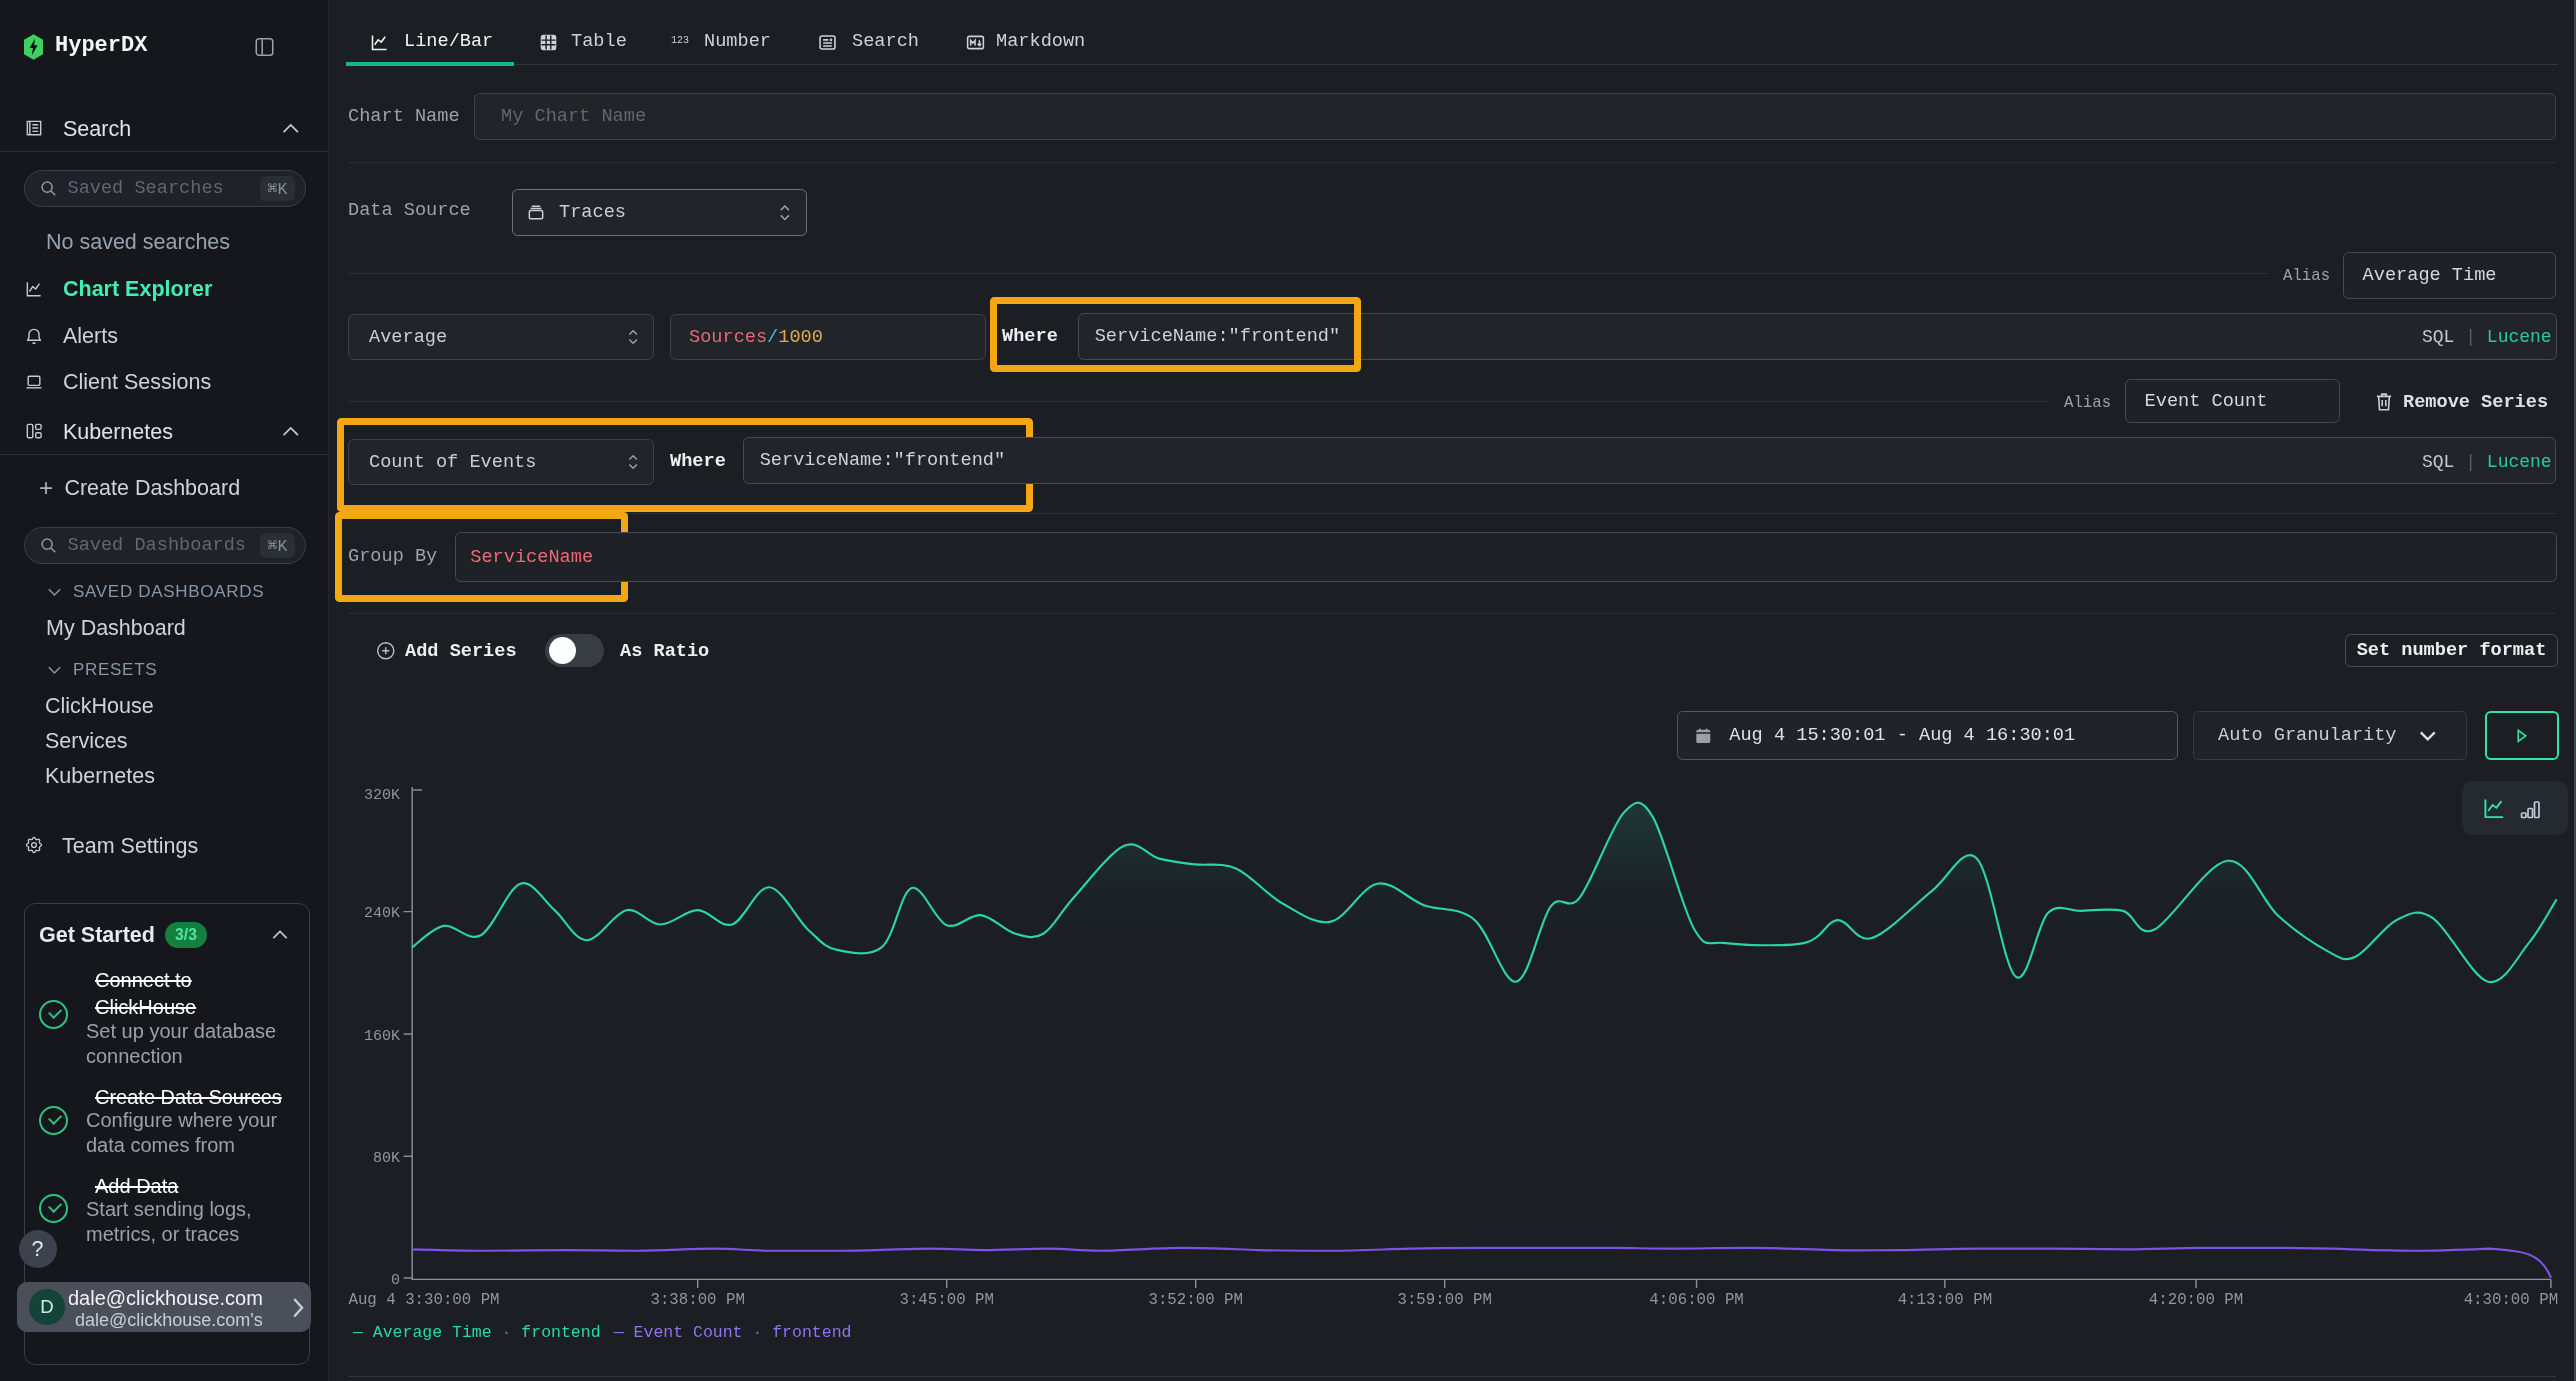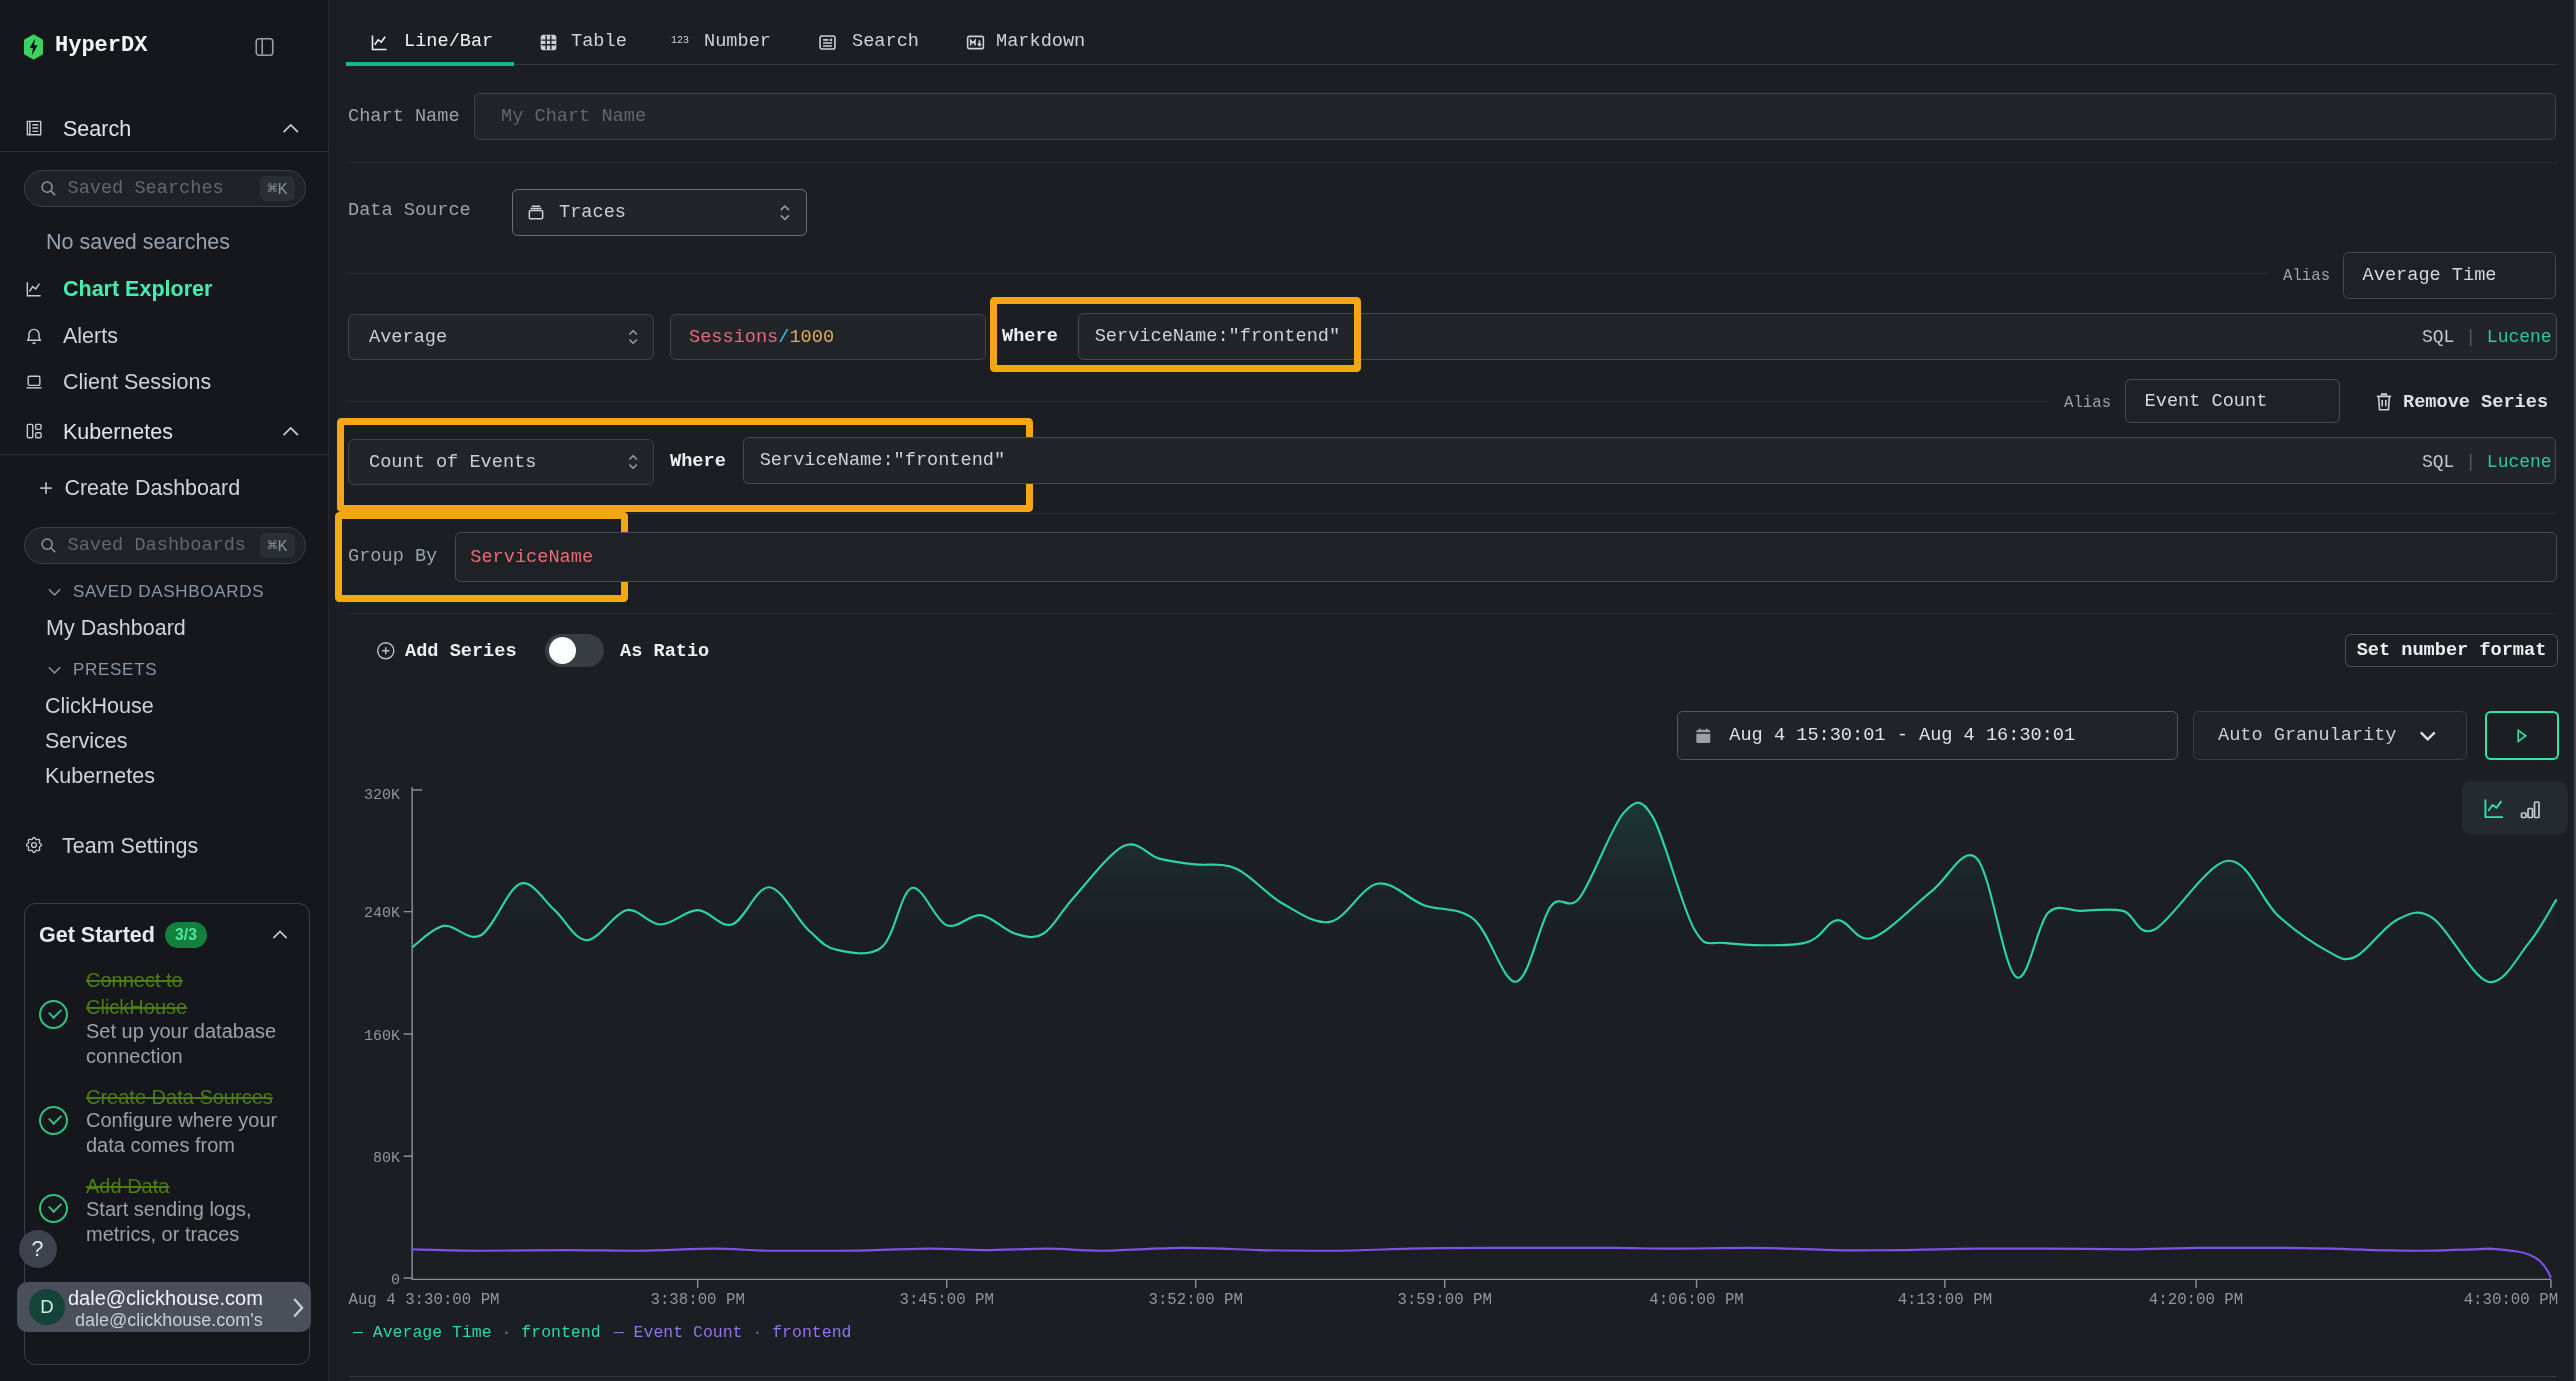--- a/index.html
+++ b/index.html
@@ -22,21 +22,21 @@
   .input, .select { position:absolute; background:#212429; border:1.4px solid #3e434b; border-radius:5.7px; display:flex; align-items:center; }
   .ghostinput { position:absolute; background:#1e2126; border:1.4px solid #464b53; border-radius:5.7px; display:flex; align-items:center; }
   .updown { margin-left:auto; margin-right:13px; }
   .hl { position:absolute; border:7.2px solid #f3a712; border-radius:4.3px; z-index:3; }
   .white { color:#eceef1; }
   .val { color:#c9cfd6; }
   .sqllucene { position:absolute; font-size:18px; color:#c2c8cf; z-index:4; }
   .sqllucene .bar { color:#565d66; } .sqllucene .luc { color:#2bc9a2; }
   .gs-check { position:absolute; left:39px; width:29px; height:29px; border:2.1px solid #2ec27e; border-radius:50%; }
   .gs-check::after { content:""; position:absolute; left:7.9px; top:6.4px; width:10px; height:5.7px; border-left:2.1px solid #2ec27e; border-bottom:2.1px solid #2ec27e; transform:rotate(-45deg); }
-  .gs-strike { font-family:"Liberation Sans",sans-serif; font-size:20px; color:#4d7c0f; text-decoration:line-through; line-height:27px; }
+  .gs-strike { font-family:"Liberation Sans",sans-serif; font-size:20px; color:#ffffff; text-decoration:line-through; line-height:27px;margin-left:9px; }
   .gs-desc { font-family:"Liberation Sans",sans-serif; font-size:20px; color:#9aa1ab; line-height:25px; }
 </style>
 </head>
 <body>
 <div id="sidebar">
 
   <svg class="abs" style="left:23.6px;top:34px" width="19.3" height="26" viewBox="0 0 27 36">
     <polygon points="13.5,0 27,8 27,28 13.5,36 0,28 0,8" fill="#3ed15f"></polygon>
     <path d="M15.5 6 L8 19.5 L12.5 19.5 L11 30 L19 15.5 L14.2 15.5 Z" fill="#10131a"></path>
   </svg>
@@ -230,21 +230,21 @@
       <span style="margin-left:18.6px;color:#d4d9de;">Average Time</span>
     </div>
 
   <div class="select" style="left:348px;top:314px;width:306px;height:46px;">
     <span class="val" style="margin-left:20px;">Average</span>
     <svg class="updown" width="14.3" height="20" viewBox="0 0 16 24" fill="none" stroke="#9aa1a9" stroke-width="1.8">
         <path d="M3.5 9 L8 4.5 L12.5 9 M3.5 15 L8 19.5 L12.5 15"></path>
       </svg>
   </div>
   <div class="input" style="left:670px;top:314px;width:316px;height:46px;">
-    <span style="margin-left:18px;color:#e4697a;">Sessions</span>
+    <span style="margin-left:18px;color:#e4697a;">Sources</span>
       <span style="color:#3fc1dd;">/</span>
       <span style="color:#dfa958;">1000</span>
   </div>
   <div class="abs white" style="left:1002px;top:326px;font-weight:bold;z-index:4;">Where</div>
   <div class="ghostinput" style="left:1078px;top:313px;width:1479px;height:47px;background:#212429;">
       <span style="margin-left:15.7px;color:#ccd2d9;">ServiceName:"frontend"</span>
     </div>
   <div class="hl" style="left:990px;top:297px;width:371px;height:75px;"></div>
   <div class="sqllucene" style="left:2422px;top:327px;">SQL <span class="bar">|</span> <span class="luc">Lucene</span></div>
 

